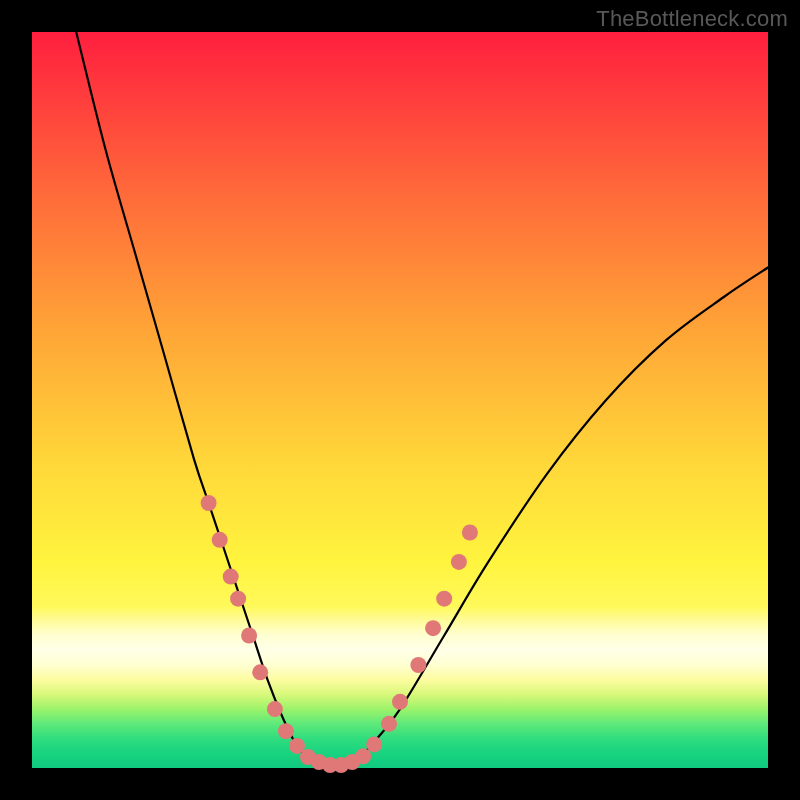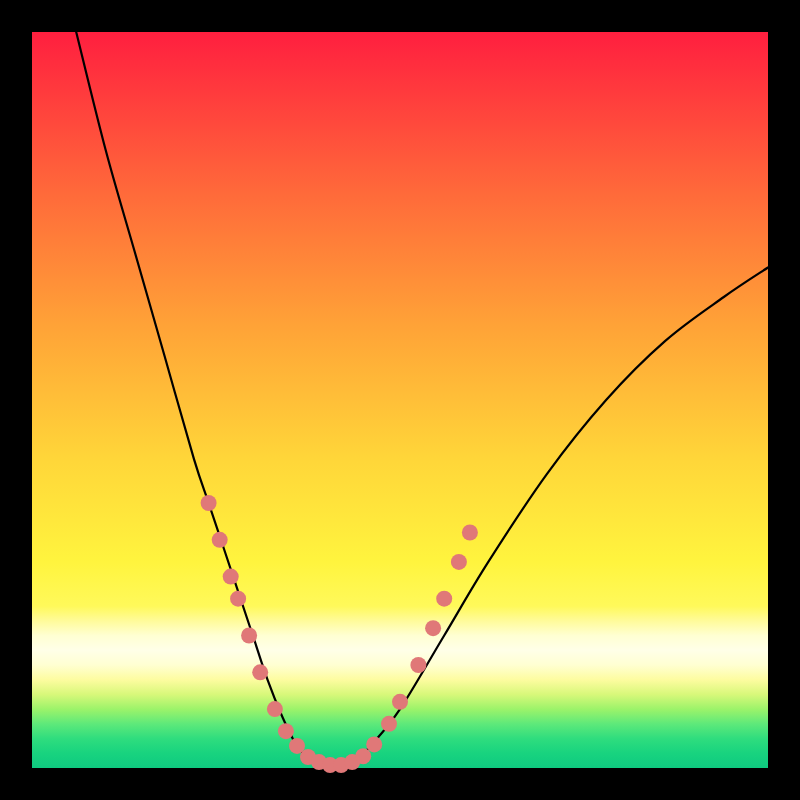--- a/index.html
+++ b/index.html
@@ -73,20 +73,21 @@
   }
   .dot {
     fill: #e07878;
     stroke: none;
   }
 </style>
 </head>
 <body>
 
 <div class="frame">
+  <div class="watermark">TheBottleneck.com</div>
   <div class="plot-area">
     <svg class="curve" viewBox="0 0 736 736">
       <path id="curve-path" class="line" d="M 44.2 0.0 C 49.1 19.6, 63.8 81.0, 73.6 117.8 C 83.4 154.6, 93.2 186.5, 103.0 220.8 C 112.9 255.1, 122.7 289.5, 132.5 323.8 C 142.3 358.2, 154.6 402.3, 161.9 426.9 C 169.3 451.4, 171.7 456.3, 176.6 471.0 C 181.5 485.8, 186.5 500.5, 191.4 515.2 C 196.3 529.9, 201.2 544.6, 206.1 559.4 C 211.0 574.1, 215.9 588.8, 220.8 603.5 C 225.7 618.2, 230.6 634.2, 235.5 647.7 C 240.4 661.2, 245.3 673.4, 250.2 684.5 C 255.1 695.5, 260.1 706.6, 265.0 713.9 C 269.9 721.3, 274.8 725.0, 279.7 728.6 C 284.6 732.3, 289.5 734.8, 294.4 736.0 C 299.3 737.2, 304.2 737.2, 309.1 736.0 C 314.0 734.8, 318.9 732.3, 323.8 728.6 C 328.7 725.0, 331.2 722.5, 338.6 713.9 C 345.9 705.3, 355.7 695.5, 368.0 677.1 C 380.3 658.7, 397.4 628.1, 412.2 603.5 C 426.9 579.0, 439.1 556.9, 456.3 529.9 C 473.5 502.9, 495.6 468.6, 515.2 441.6 C 534.8 414.6, 554.5 390.1, 574.1 368.0 C 593.7 345.9, 613.3 326.3, 633.0 309.1 C 652.6 291.9, 674.7 277.2, 691.8 265.0 C 709.0 252.7, 728.6 240.4, 736.0 235.5" stroke="#000000"></path>
       <g id="dots">
           <circle cx="176.6" cy="471.0" r="8" class="dot" fill="#e07878"></circle>
           <circle cx="187.7" cy="507.8" r="8" class="dot" fill="#e07878"></circle>
           <circle cx="198.7" cy="544.6" r="8" class="dot" fill="#e07878"></circle>
           <circle cx="206.1" cy="566.7" r="8" class="dot" fill="#e07878"></circle>
           <circle cx="217.1" cy="603.5" r="8" class="dot" fill="#e07878"></circle>
           <circle cx="228.2" cy="640.3" r="8" class="dot" fill="#e07878"></circle>

